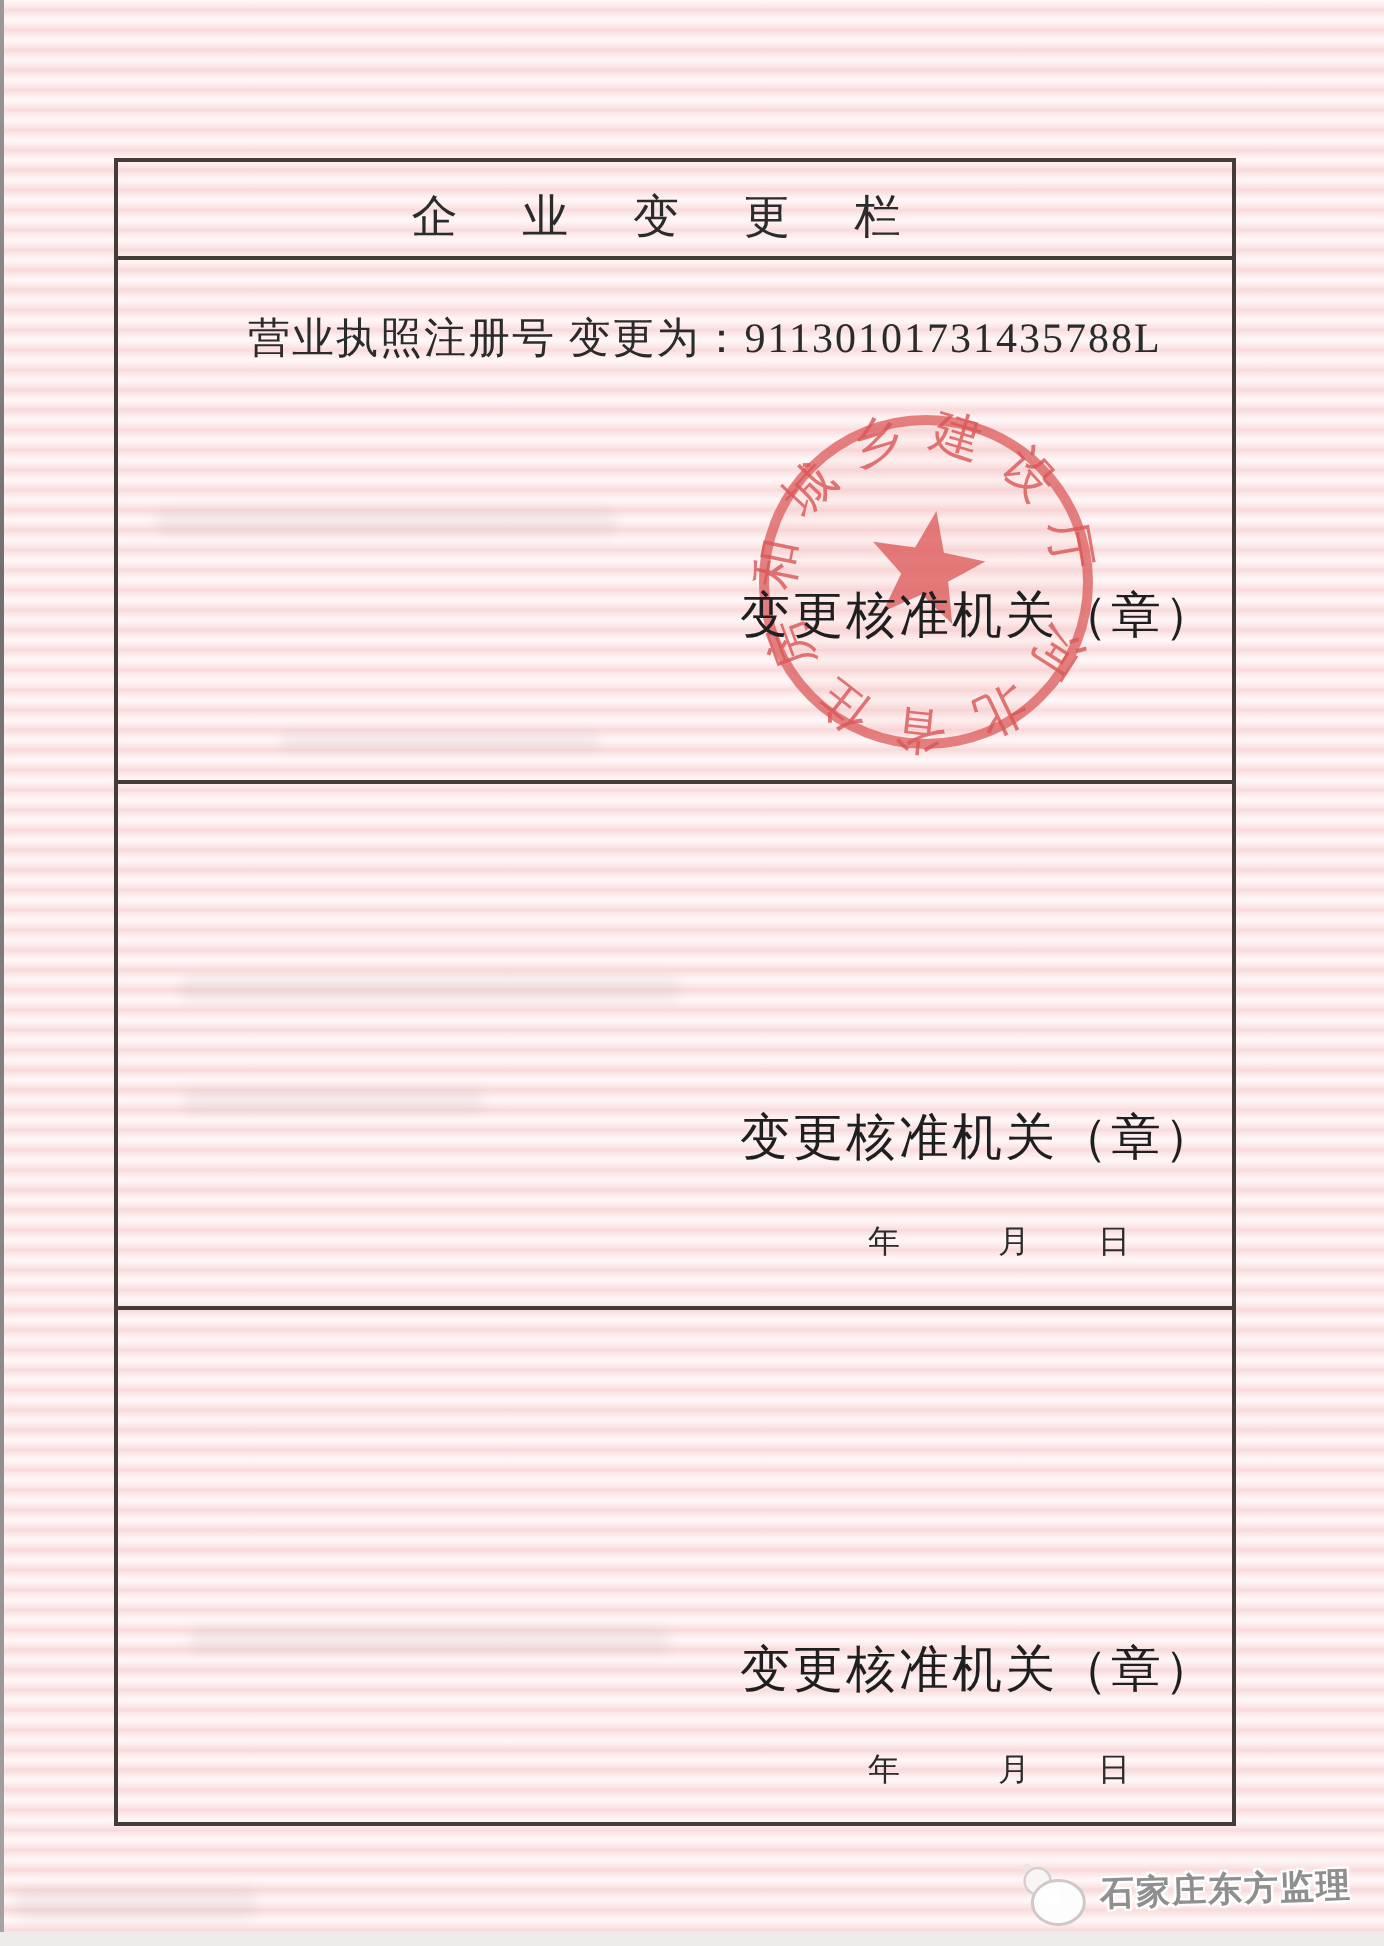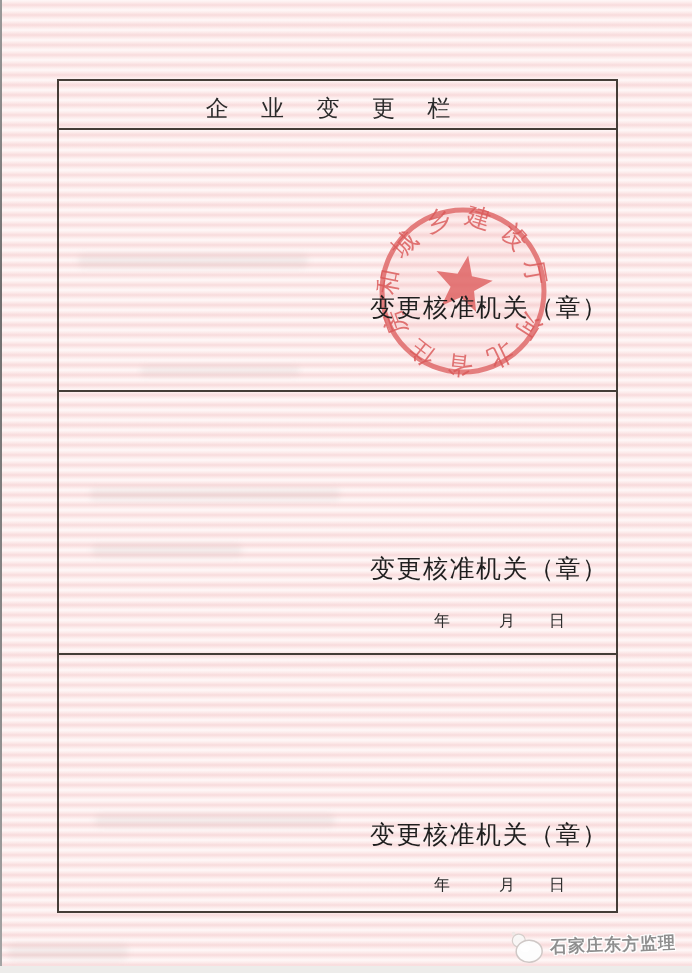--- a/index.html
+++ b/index.html
@@ -63,20 +63,21 @@
   <div class="smudge" style="left:8px;top:944px;width:120px;height:16px;"></div>
 
   <div class="doc-table">
     <div class="hline" style="top:47px;"></div>
     <div class="hline" style="top:309px;"></div>
     <div class="hline" style="top:572px;"></div>
   </div>
 
   <div class="doc-title">企 业 变 更 栏</div>
 
+  <div class="reg-line">营业执照注册号 变更为：91130101731435788L</div>
 
   <svg class="seal" viewBox="0 0 176 176">
     <circle cx="88" cy="88" r="81" fill="rgba(235,125,125,0.07)"></circle>
     <circle cx="88" cy="88" r="81" fill="none" stroke="#dc5f5f" stroke-width="5" stroke-opacity="0.78"></circle>
     <g transform="rotate(-75 88 88)" fill="#d95858" fill-opacity="0.82">
       <path id="sealTextPath" d="M 88 154 A 66 66 0 1 1 88 22 A 66 66 0 1 1 88 154" fill="none"></path>
       <text font-size="25" letter-spacing="11.5">
         <textPath href="#sealTextPath" startOffset="2">河北省住房和城乡建设厅</textPath>
       </text>
     </g>

